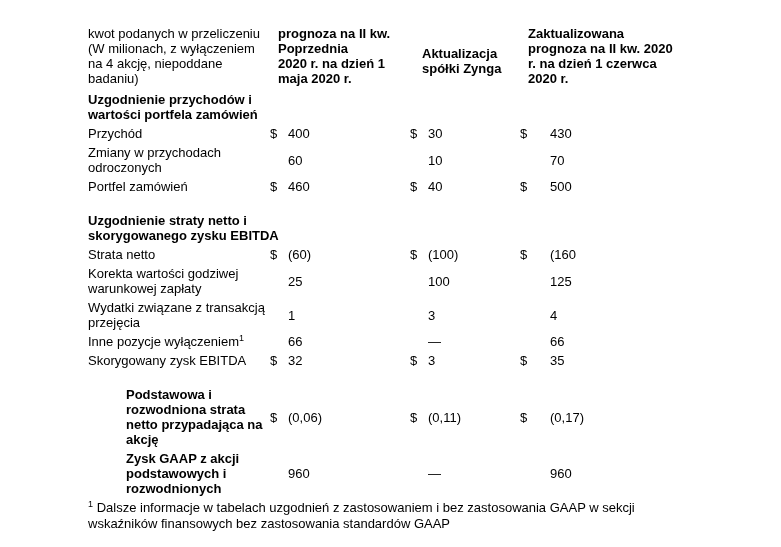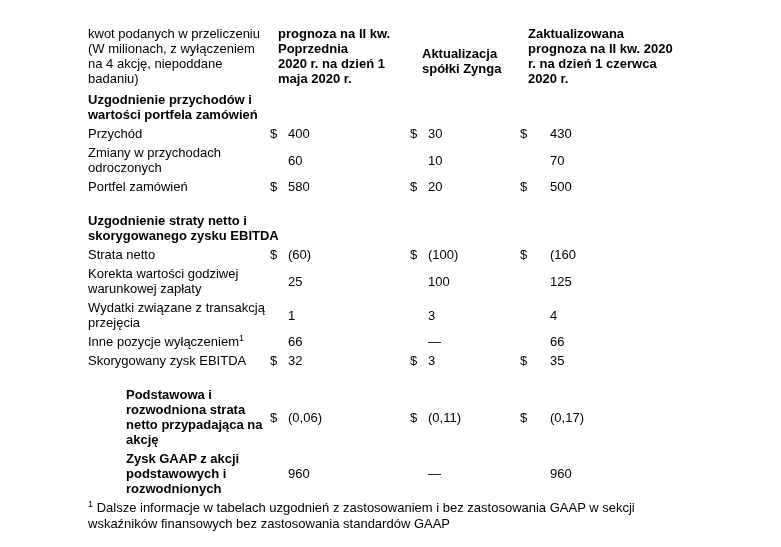--- a/index.html
+++ b/index.html
@@ -122,22 +122,22 @@
 
   <div class="grid-row row">
     <div class="label">Zmiany w przychodach odroczonych</div>
     <div class="cell c2"><span class="cur"></span><span class="num">60</span></div>
     <div class="cell c3"><span class="cur"></span><span class="num">10</span></div>
     <div class="cell c4"><span class="cur"></span><span class="num">70</span></div>
   </div>
 
   <div class="grid-row row">
     <div class="label">Portfel zamówień</div>
-    <div class="cell c2"><span class="cur">$</span><span class="num">580</span></div>
-    <div class="cell c3"><span class="cur">$</span><span class="num">20</span></div>
+    <div class="cell c2"><span class="cur">$</span><span class="num">460</span></div>
+    <div class="cell c3"><span class="cur">$</span><span class="num">40</span></div>
     <div class="cell c4"><span class="cur">$</span><span class="num">500</span></div>
   </div>
 
   <div class="spacer"></div>
 
   <div class="grid-row row section-row">
     <div class="label">Uzgodnienie straty netto i skorygowanego zysku EBITDA</div>
   </div>
 
   <div class="grid-row row">

